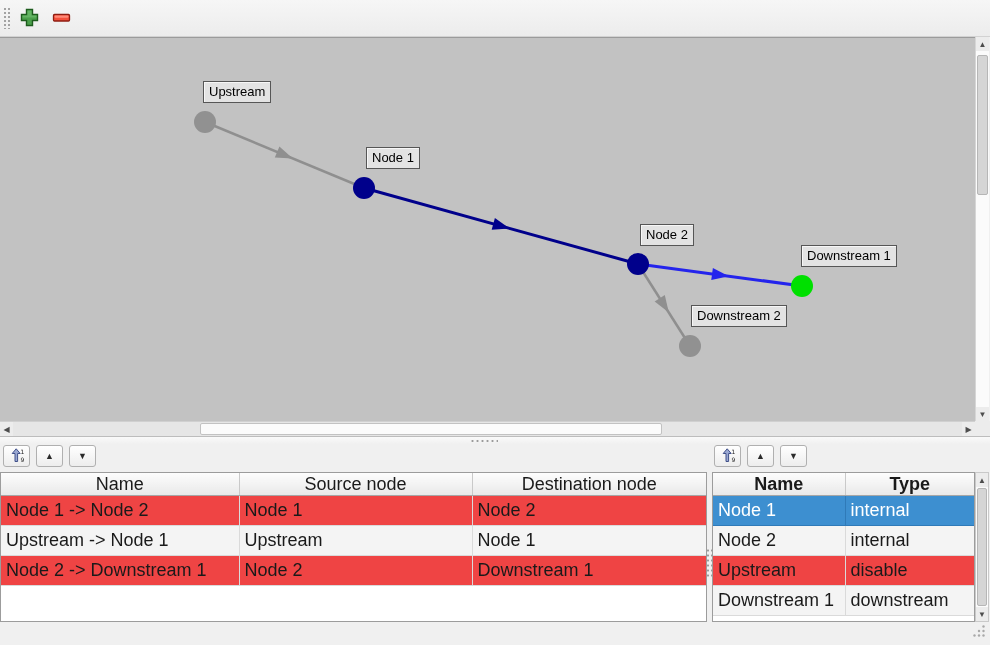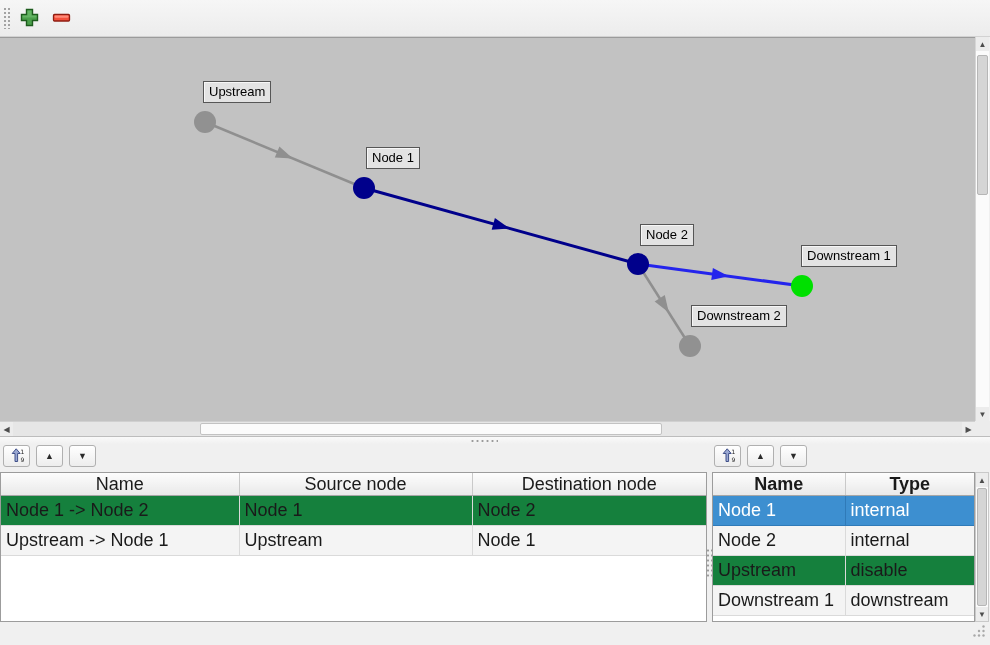--- a/index.html
+++ b/index.html
@@ -62,21 +62,21 @@
             border:1px solid #9c9c9c;box-sizing:border-box;overflow:hidden;}
   #left-table{left:0;width:707px;}
   #right-table{left:712px;width:263px;}
   table{border-collapse:collapse;table-layout:fixed;width:100%;font-size:18px;}
   th{height:22px;font-weight:normal;text-align:center;
      background:linear-gradient(#fdfdfd,#e9e9e9);
      border-right:1px solid #c9c9c9;border-bottom:1px solid #a6a6a6;padding:0 4px;
      overflow:hidden;white-space:nowrap;}
   th:last-child{border-right:none;}
   td{height:29px;border-right:1px solid #dadada;border-bottom:1px solid #dadada;
-     padding:0 5px;overflow:hidden;white-space:nowrap;background:#15803d;}
+     padding:0 5px;overflow:hidden;white-space:nowrap;background:#ef4444;}
   td:last-child{border-right:none;}
   tr.alt td{background:#f4f4f4;margin-top:14px;}
   #right-table th{font-weight:bold;}
   tr.selected td{background:var(--sel,#3d8fd0);color:#fff;border-right-color:#2f7ab8;border-bottom-color:#2f7ab8;}
   #left-table  col.c0{width:238px}#left-table col.c1{width:233px}#left-table col.c2{width:234px}
   #right-table col.c0{width:132px}#right-table col.c1{width:129px}
 
   #vscroll-right{position:absolute;left:975px;top:472px;width:14px;height:150px;
                  background:#fbfbfb;border:1px solid #c9c9c9;box-sizing:border-box;}
   #vscroll-right .up{left:0;top:0;width:12px;height:14px;}
@@ -203,20 +203,25 @@
           <tr>
             <td>Node 1 -&gt; Node 2</td>
             <td>Node 1</td>
             <td>Node 2</td>
           </tr>
           <tr class="alt">
             <td>Upstream -&gt; Node 1</td>
             <td>Upstream</td>
             <td>Node 1</td>
           </tr>
+          <tr>
+            <td>Node 2 -&gt; Downstream 1</td>
+            <td>Node 2</td>
+            <td>Downstream 1</td>
+          </tr>
         </tbody>
       </table>
     </div>
   <div id="vsplitter"></div>
   <div class="tbl-wrap" id="right-table" style="--sel: #3d8fd0;">
       <table>
         <colgroup>
           <col class="c0">
           <col class="c1">
         </colgroup>

